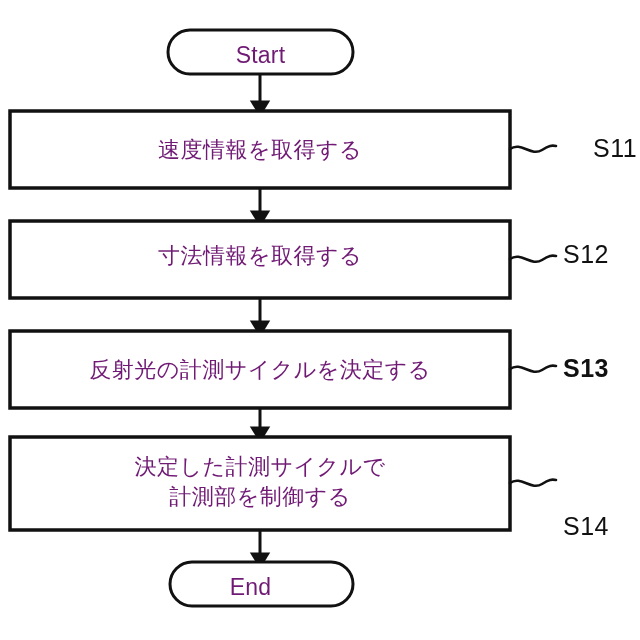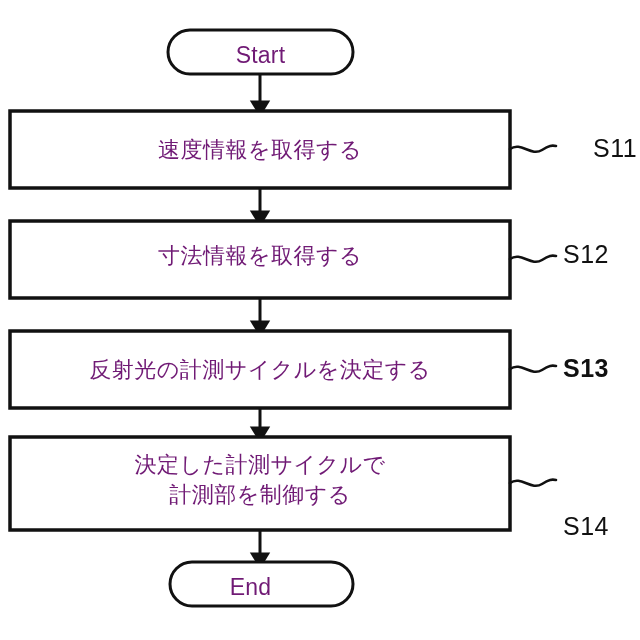--- a/index.html
+++ b/index.html
@@ -89,21 +89,21 @@
 </svg>
 
 <div class="node-label terminator-label" style="left:168px; top:41px; width:185px;">Start</div>
 
 <div class="node-label process-label" style="left:10px; top:136px; width:500px;">速度情報を取得する</div>
 
 <div class="node-label process-label" style="left:10px; top:242px; width:500px;">寸法情報を取得する</div>
 
 <div class="node-label process-label" style="left:10px; top:356px; width:500px;font-family:Liberation Serif, serif;">反射光の計測サイクルを決定する</div>
 
-<div class="node-label process-label two-line" style="left:10px; top:452px; width:500px;font-family:Liberation Mono, monospace;">決定した計測サイクルで
+<div class="node-label process-label two-line" style="left:10px; top:452px; width:500px;">決定した計測サイクルで
 計測部を制御する</div>
 
 <div class="node-label terminator-label" style="left:170px; top:573px; width:161px;">End</div>
 
 <div class="step-label" style="left:563px; top:134px;margin-left:30px;">S11</div>
 <div class="step-label" style="left:563px; top:240px;">S12</div>
 <div class="step-label" style="left:563px; top:354px;font-weight:bold;">S13</div>
 <div class="step-label" style="left:563px; top:468px;margin-top:44px;">S14</div>
 
 </body></html>

